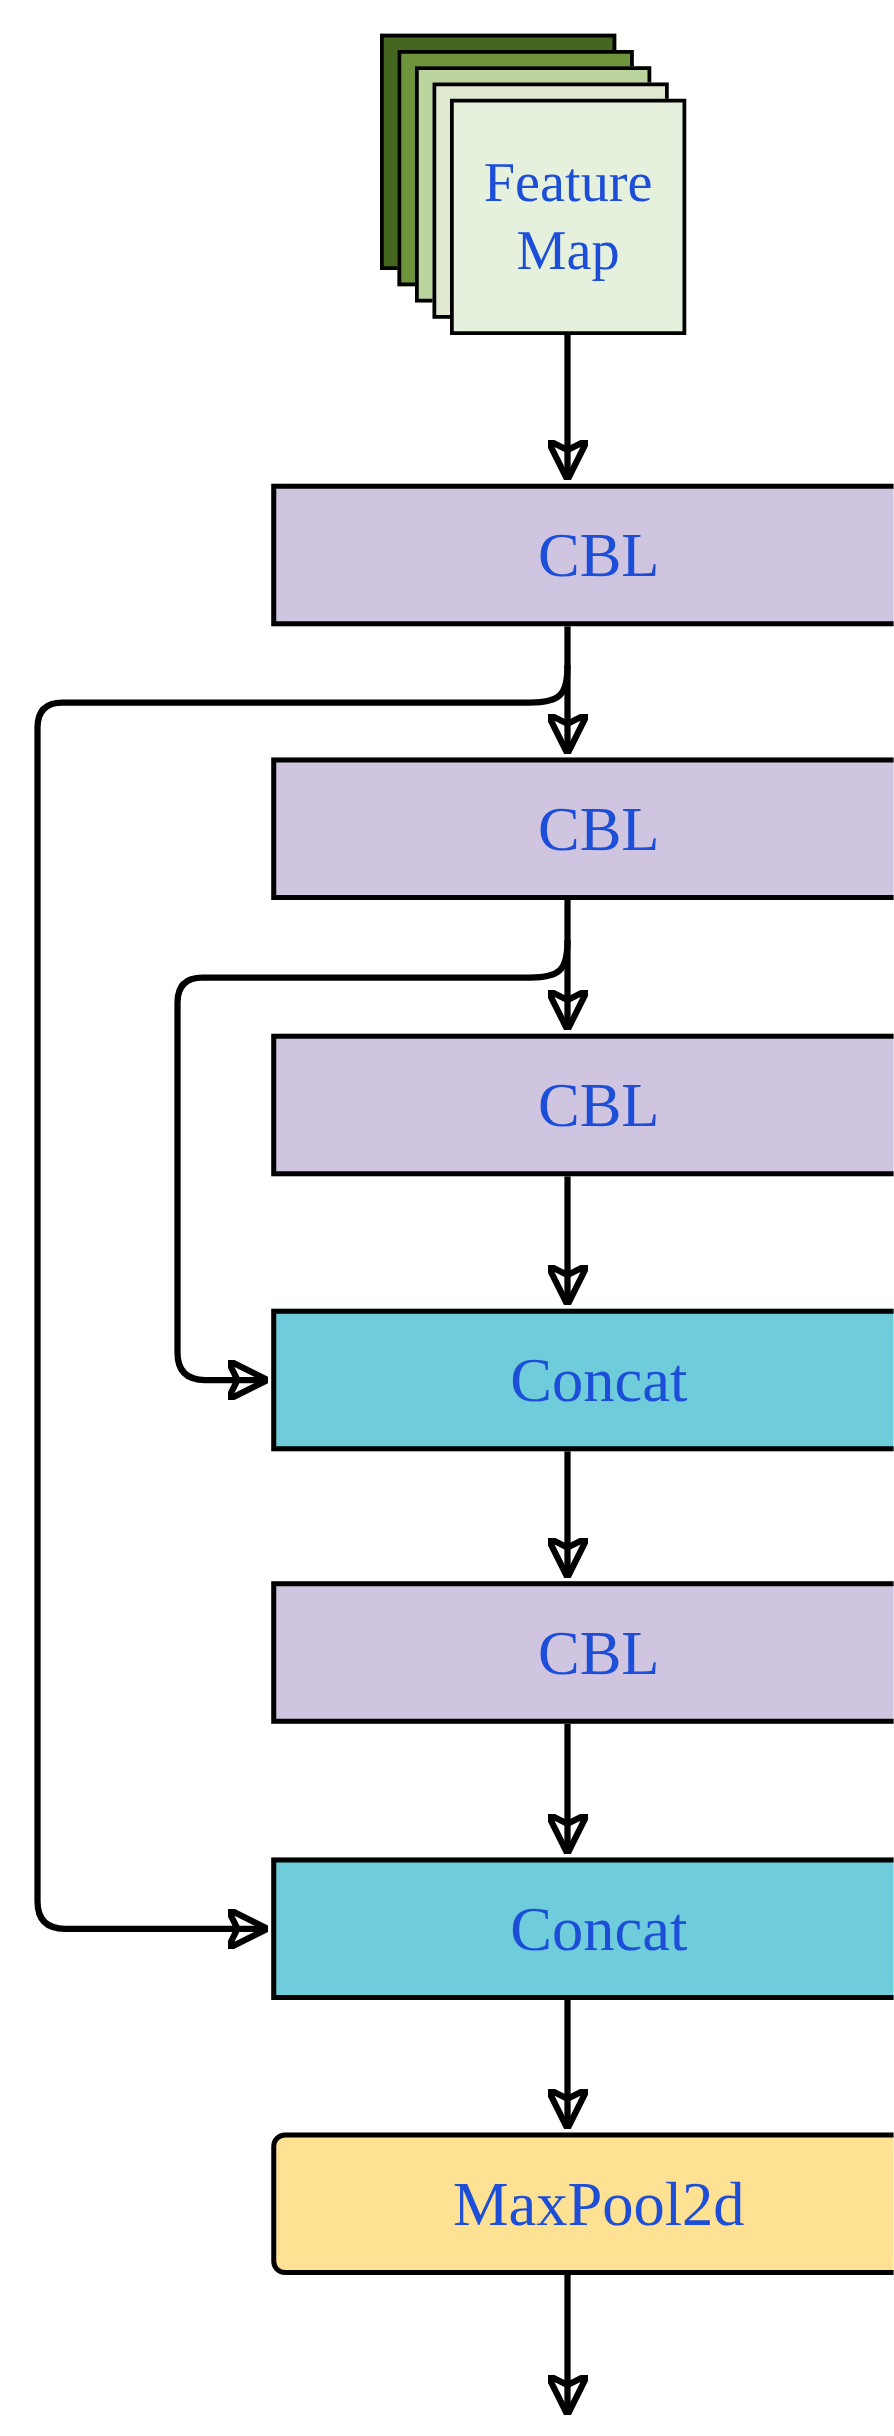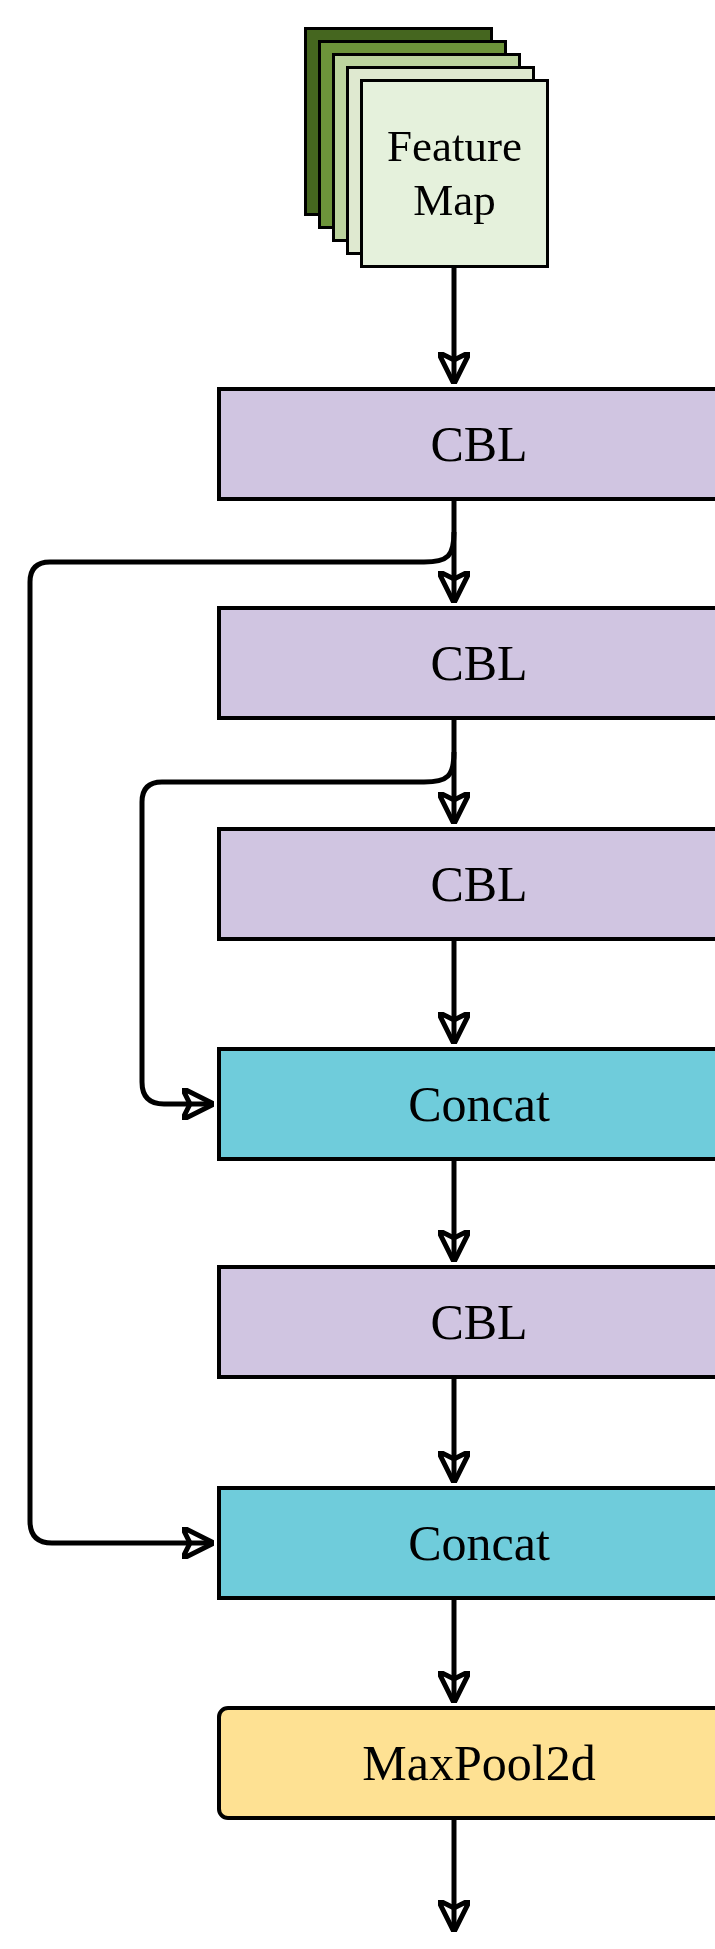--- a/index.html
+++ b/index.html
@@ -6,21 +6,21 @@
     margin: 0;
     padding: 0;
     background: #ffffff;
   }
   .canvas {
     position: relative;
     width: 715px;
     height: 1949px;
     background: #ffffff;
     font-family: "Liberation Serif", "DejaVu Serif", serif;
-    color: #000000;
+    color: #1d4ed8;
     overflow: hidden;
   }
   svg.connectors {
     position: absolute;
     left: 0;
     top: 0;
     width: 715px;
     height: 1949px;
   }
   svg.connectors path {

